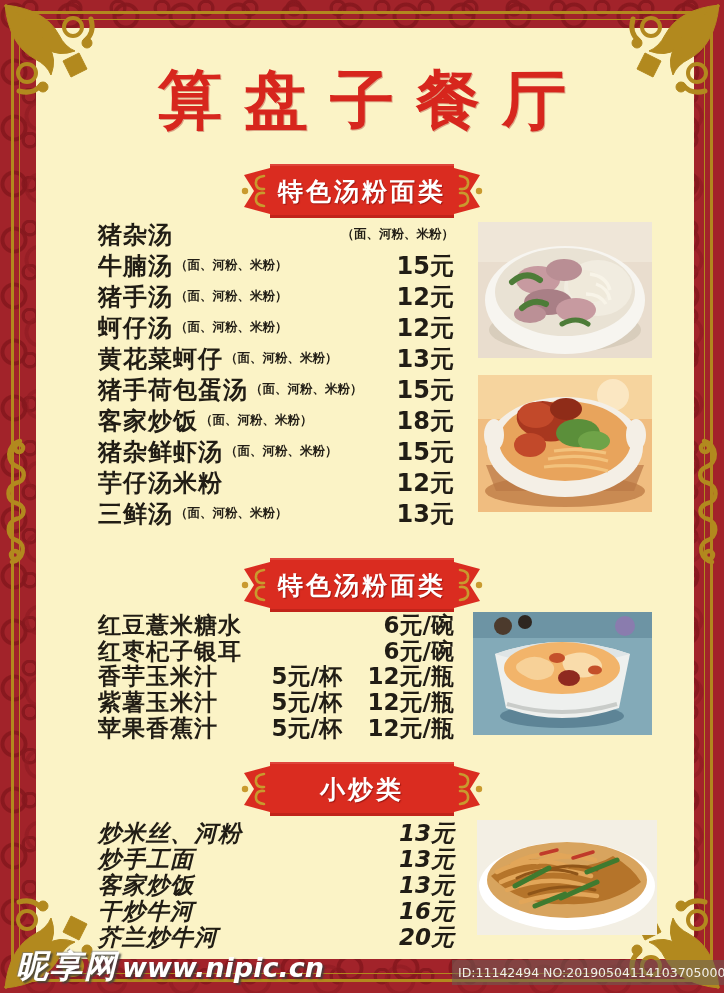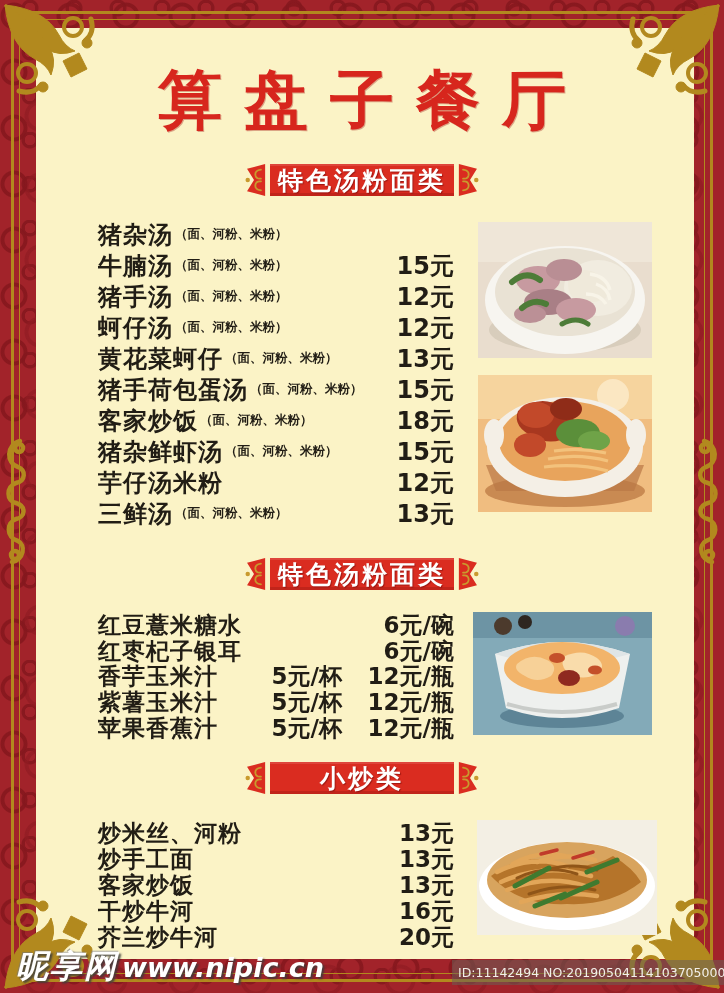--- a/index.html
+++ b/index.html
@@ -40,44 +40,44 @@
   .title {
     position:absolute; top:58px; left:0; width:100%;
     text-align:center; color:#d7261d;
     font-family:"DejaVu Serif", serif; font-weight:bold;
     font-size:64px; letter-spacing:22px; text-indent:22px;
     line-height:1.3; text-shadow:1px 1px 0 rgba(160,20,15,.35);
   }
 
   
   .banner { position:absolute; left:50%; transform:translateX(-50%);
-            width:248px; height:32px; display:flex; align-items:stretch; }
+            width:248px; height:54px; display:flex; align-items:stretch; }
   .banner .end { width:32px; flex:0 0 32px; }
   .banner .end.right { transform:scaleX(-1); }
   .banner .ribbon {
     flex:1; background:#da2c20; display:flex; align-items:center; justify-content:center;
     box-shadow:inset 0 2px 0 rgba(255,255,255,.12), inset 0 -3px 0 rgba(120,10,8,.25);
   }
   .banner .ribbon span {
     color:#fff; font-weight:bold; font-size:25px; letter-spacing:3px;
     text-shadow:1px 1px 1px rgba(120,10,8,.6);
   }
   .banner1 { top:164px; }
   .banner2 { top:558px; }
   .banner3 { top:762px; }
 
   
   .menu-list { position:absolute; left:98px; width:356px; color:#211d15; }
   .list1 { top:219px; }
   .list2 { top:613px; }
   .list3 { top:820px; }
   .menu-row { display:flex; align-items:center; }
-  .list1 .menu-row { height:31px; }
+  .list1 .menu-row { height:31px;justify-content:space-between; }
   .list2 .menu-row { height:25.6px; }
-  .list3 .menu-row { height:26px; }
+  .list3 .menu-row { height:26px;font-style:italic; }
   .dish-name { font-size:24px; font-weight:bold; letter-spacing:1px; white-space:nowrap; }
   .list2 .dish-name, .list3 .dish-name { font-size:23px; }
   .dish-note { font-size:12.5px; font-weight:bold; margin-left:2px; white-space:nowrap; letter-spacing:0; }
   .dish-price { margin-left:auto; font-size:24px; font-weight:bold; text-align:right; white-space:nowrap; }
   .price-cup { margin-left:auto; width:120px; font-size:23px; font-weight:bold; text-align:right; white-space:nowrap; }
   .list2 .dish-price { margin-left:0; width:112px; font-size:23px; }
   .list3 .dish-price { font-size:23px; }
 
   
   .photo { position:absolute; overflow:hidden; }

